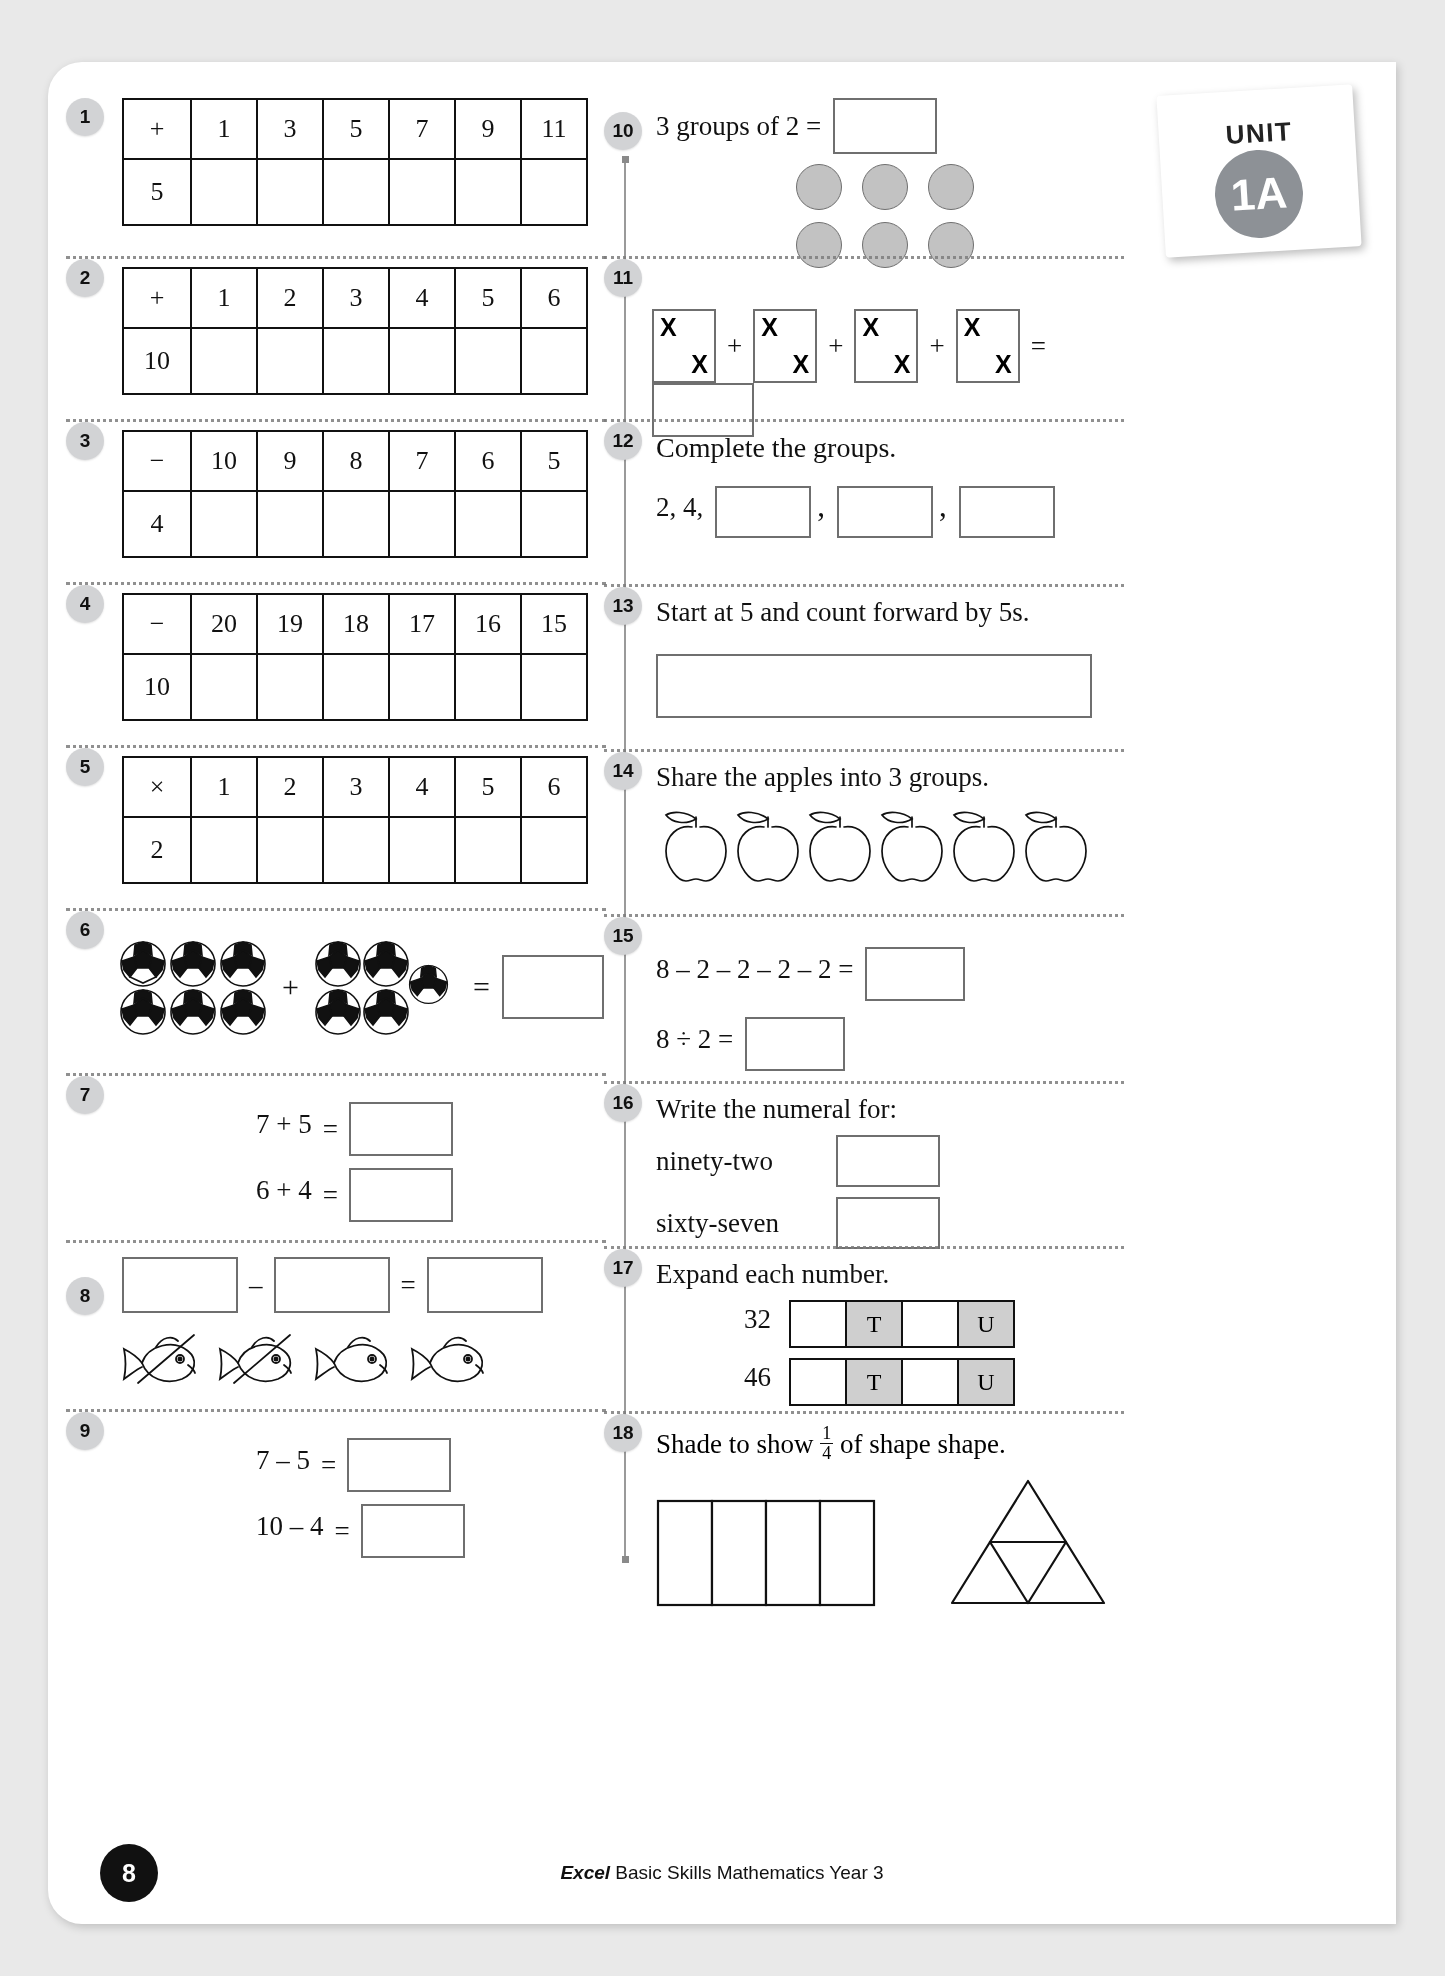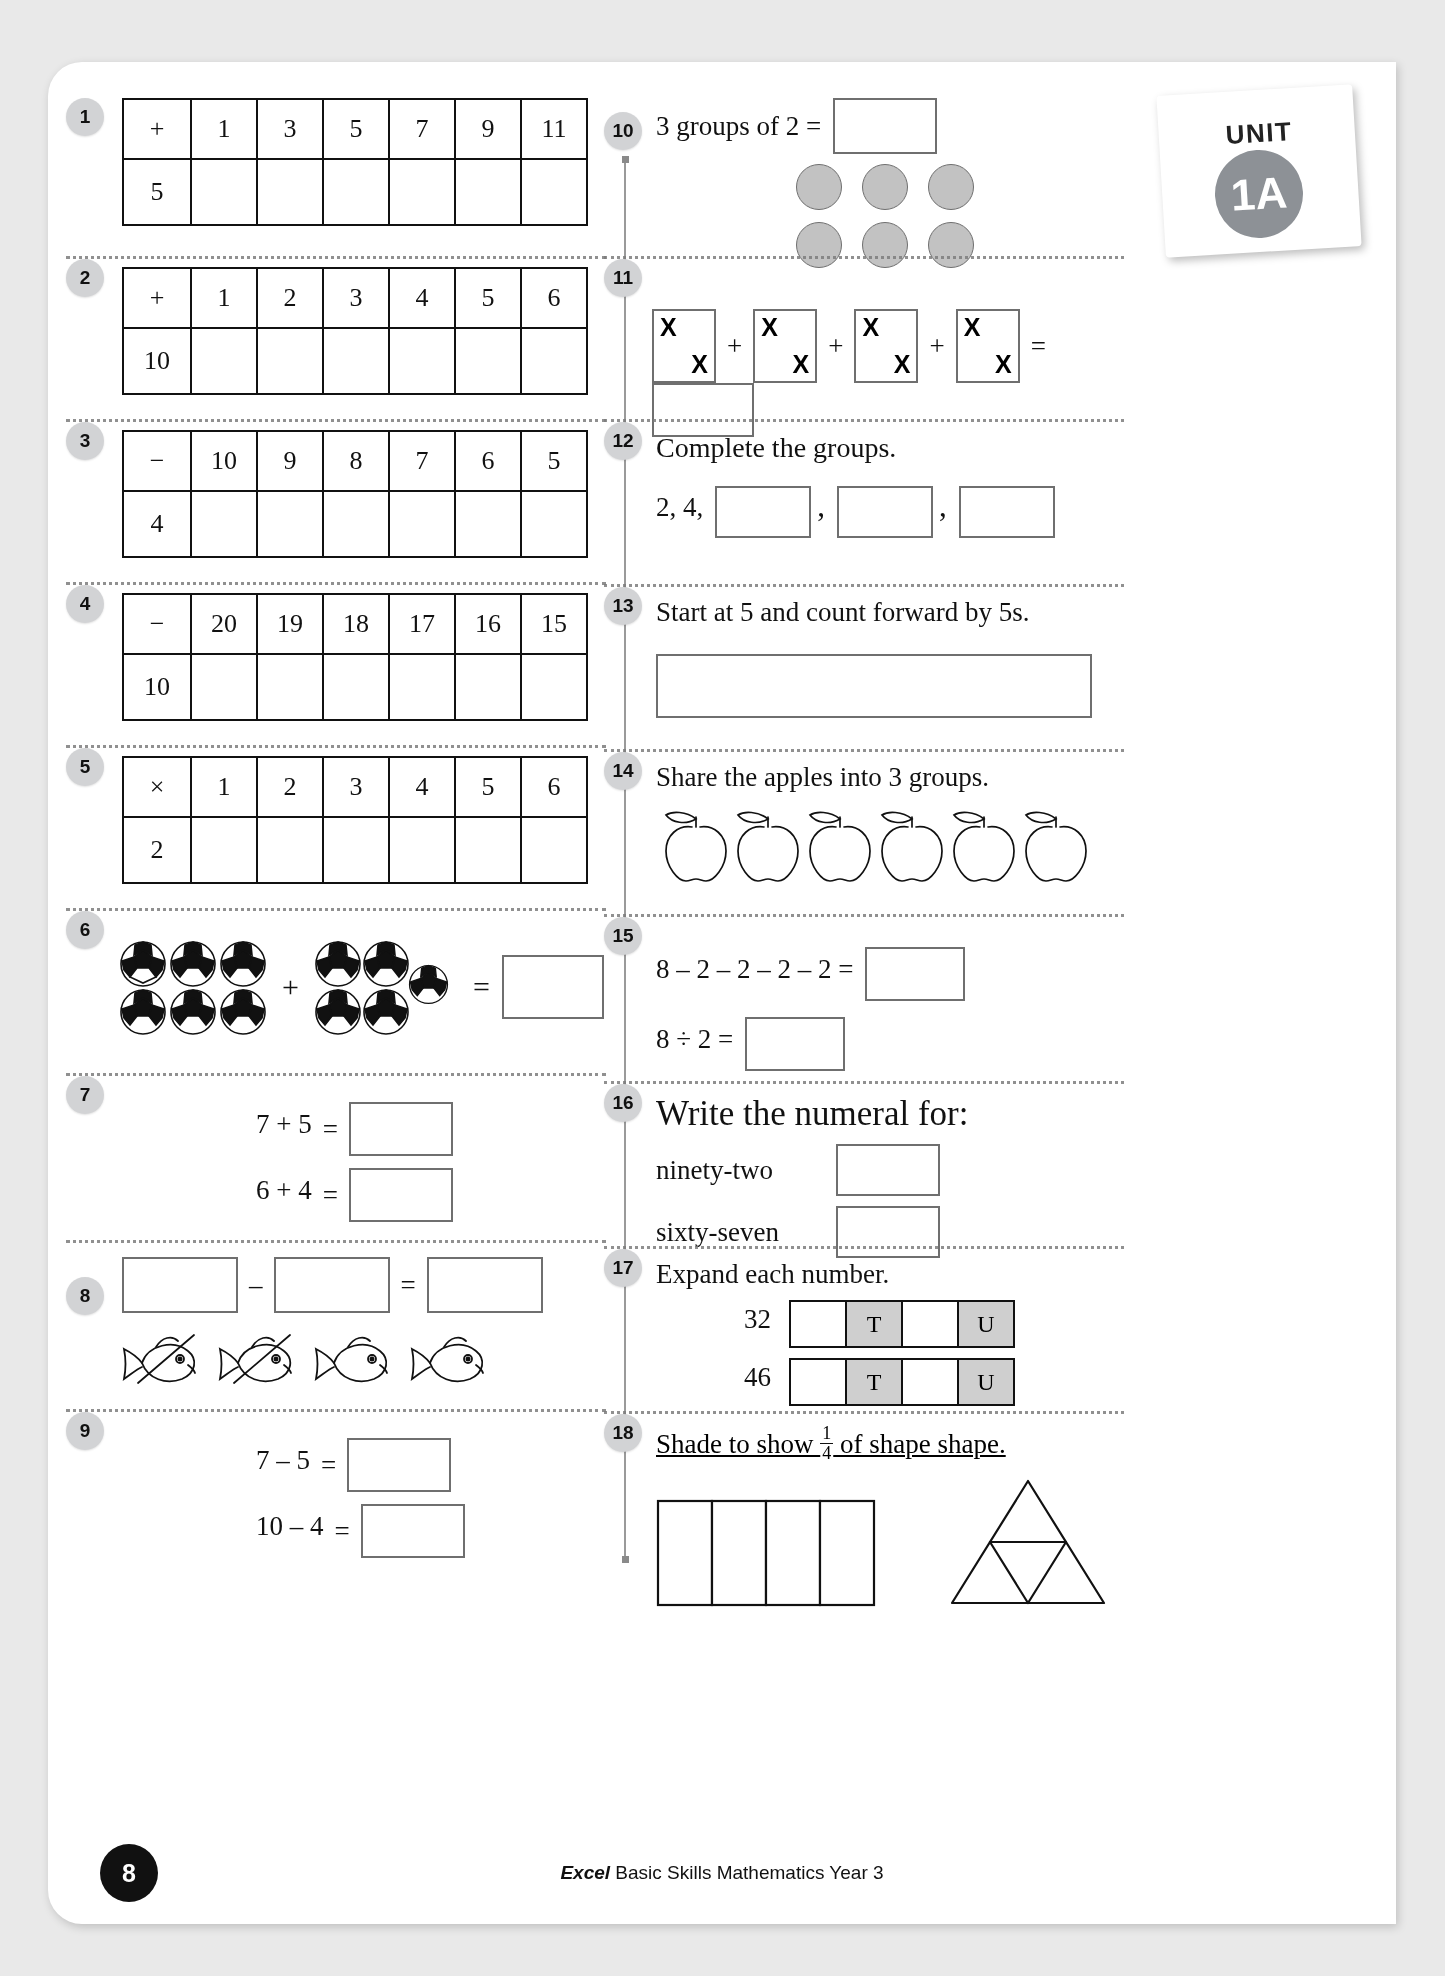--- a/index.html
+++ b/index.html
@@ -610,21 +610,21 @@
           <span class="txt">8 ÷ 2 =</span>
           <span class="abox" style="width:96px;height:50px;margin-left:8px;"></span>
         </div>
       </div>
     </div>
     <div class="sep"></div>
 
     <div class="q" style="height:152px;padding-top:10px;">
       <div class="qnum">16</div>
       <div class="qbody" style="margin-left:52px;">
-        <div class="txt" style="font-size:35px;">Write the numeral for:</div>
+        <div class="txt" style="font-size:27px;">Write the numeral for:</div>
         <div style="display:flex;align-items:center;margin-top:10px;">
           <span class="txt" style="width:180px;">ninety-two</span>
           <span class="abox" style="width:100px;height:48px;"></span>
         </div>
         <div style="display:flex;align-items:center;margin-top:10px;">
           <span class="txt" style="width:180px;">sixty-seven</span>
           <span class="abox" style="width:100px;height:48px;"></span>
         </div>
       </div>
     </div>
@@ -657,21 +657,21 @@
               <td class="shade">U</td>
             </tr>
           </tbody></table>
         </div>
       </div>
     </div>
     <div class="sep"></div>
 
     <div class="q" style="height:170px;padding-top:10px;">
       <div class="qnum">18</div>
-      <div class="qbody" style="margin-left:52px;text-decoration:underline;">
+      <div class="qbody" style="margin-left:52px;">
         <div style="font-size:27px;">
           <span>Shade to show </span><span class="frac"><span class="n">1</span><span>4</span></span><span> of shape shape.</span>
         </div>
         <div style="display:flex;align-items:flex-end;margin-top:14px;">
           <svg width="232" height="108" viewBox="0 0 232 108">
             <g fill="#fff" stroke="#111" stroke-width="2.2">
               <rect x="2" y="2" width="54" height="104"></rect>
               <rect x="56" y="2" width="54" height="104"></rect>
               <rect x="110" y="2" width="54" height="104"></rect>
               <rect x="164" y="2" width="54" height="104"></rect>

